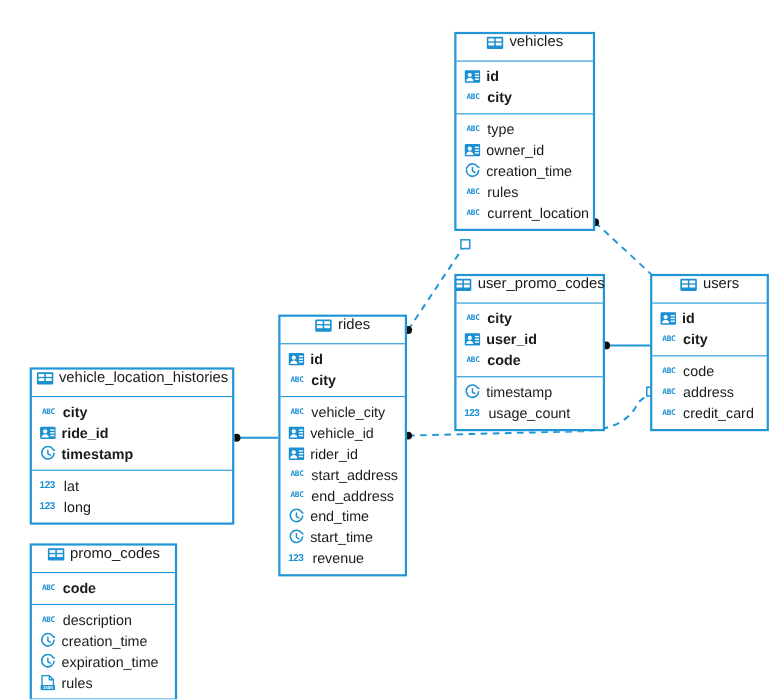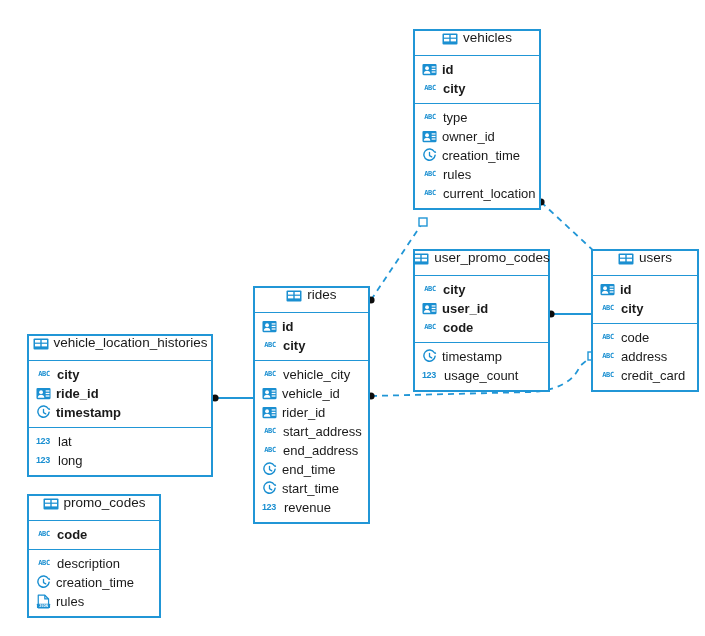--- a/index.html
+++ b/index.html
@@ -473,20 +473,30 @@
                 <path d="M13.2 4.0 A6 6 0 1 0 14 7.6" fill="none" stroke="#1a8fd1" stroke-width="1.5" stroke-linecap="round"></path>
                 <path d="M14.2 3.0 L13.0 5.0 L15.2 5.3 Z" fill="#1a8fd1"></path>
                 <path d="M8 4.6 L8 8.1 L10.4 9.4" fill="none" stroke="#1a8fd1" stroke-width="1.4" stroke-linecap="round" stroke-linejoin="round"></path>
               </svg>
             </span>
             <span class="col-name">creation_time</span>
           </div>
           <div class="col-row">
             <span class="ico">
               <svg viewBox="0 0 16 16">
+                <path d="M13.2 4.0 A6 6 0 1 0 14 7.6" fill="none" stroke="#1a8fd1" stroke-width="1.5" stroke-linecap="round"></path>
+                <path d="M14.2 3.0 L13.0 5.0 L15.2 5.3 Z" fill="#1a8fd1"></path>
+                <path d="M8 4.6 L8 8.1 L10.4 9.4" fill="none" stroke="#1a8fd1" stroke-width="1.4" stroke-linecap="round" stroke-linejoin="round"></path>
+              </svg>
+            </span>
+            <span class="col-name">expiration_time</span>
+          </div>
+          <div class="col-row">
+            <span class="ico">
+              <svg viewBox="0 0 16 16">
                 <path d="M2.4 1.3 h7.0 l4.0 4.0 v9.4 h-11.0 z" fill="#fff" stroke="#1a8fd1" stroke-width="1.3" stroke-linejoin="round"></path>
                 <path d="M9.4 1.3 v4.0 h4.0" fill="none" stroke="#1a8fd1" stroke-width="1.3" stroke-linejoin="round"></path>
                 <rect x="1.0" y="10.4" width="14" height="4.6" rx="0.6" fill="#1a8fd1"></rect>
                 <text x="8" y="14.0" font-size="4.1" font-family="DejaVu Sans Mono, monospace" font-weight="bold" fill="#fff" text-anchor="middle">JSON</text>
               </svg>
             </span>
             <span class="col-name">rules</span>
           </div>
         </div>
       </div>

